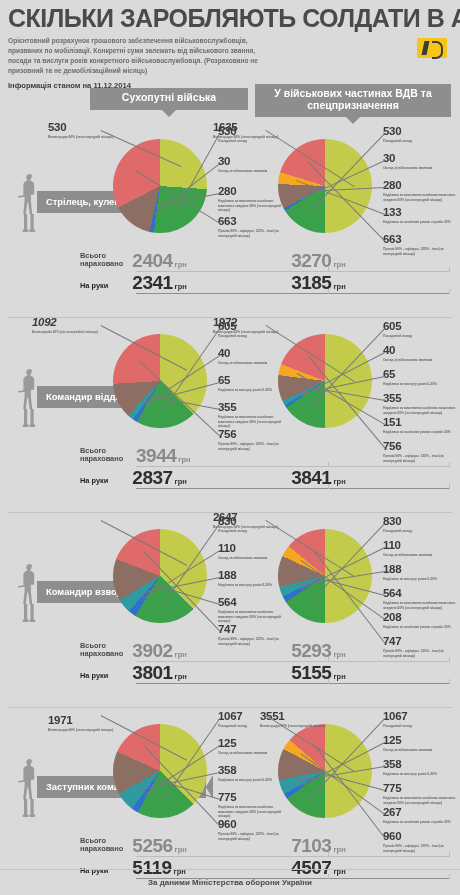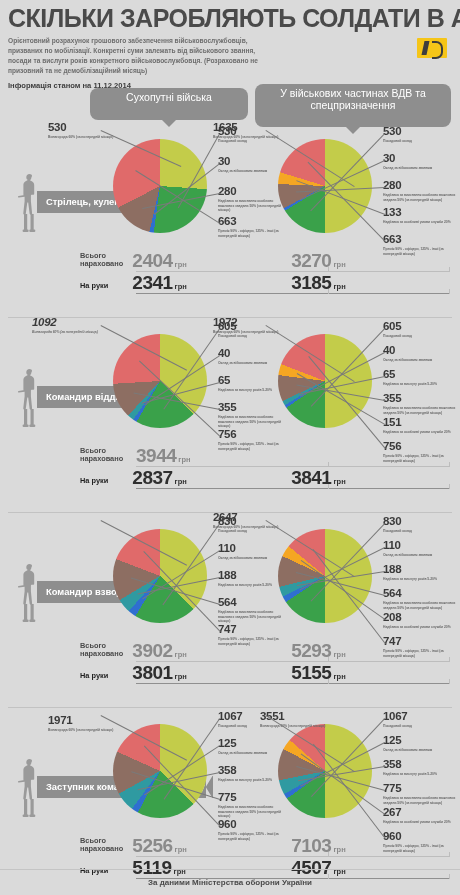--- a/index.html
+++ b/index.html
@@ -39,22 +39,22 @@
     border-radius: 0 7px 7px 0;
   }
   .logo-text { line-height: 1; }
   .logo-main { font-size: 15px; font-weight: bold; color: #1f3864; letter-spacing: 0.5px; }
   .logo-sub { font-size: 5px; font-weight: bold; color: #1f3864; letter-spacing: 2.1px; margin-top: 2px; }
 
   
   .colheads { position: relative; height: 34px; }
   .colhead {
     position: absolute; background: #8e8e8e; color: #ffffff;
-    font-size: 10.5px; font-weight: normal; line-height: 1.1;
-    padding: 4px 10px 16px 10px; text-align: center; border-radius: 8px;
+    font-size: 10.5px; font-weight: bold; line-height: 1.1;
+    padding: 4px 10px 6px 10px; text-align: center;
   }
   .colhead:after {
     content: ""; position: absolute; left: 50%; margin-left: -7px; bottom: -7px;
     border-left: 7px solid transparent; border-right: 7px solid transparent;
     border-top: 7px solid #8e8e8e;
   }
   .colhead.left { left: 90px; width: 158px; top: 0; }
   .colhead.right { left: 255px; width: 196px; top: -4px; }
 
   

